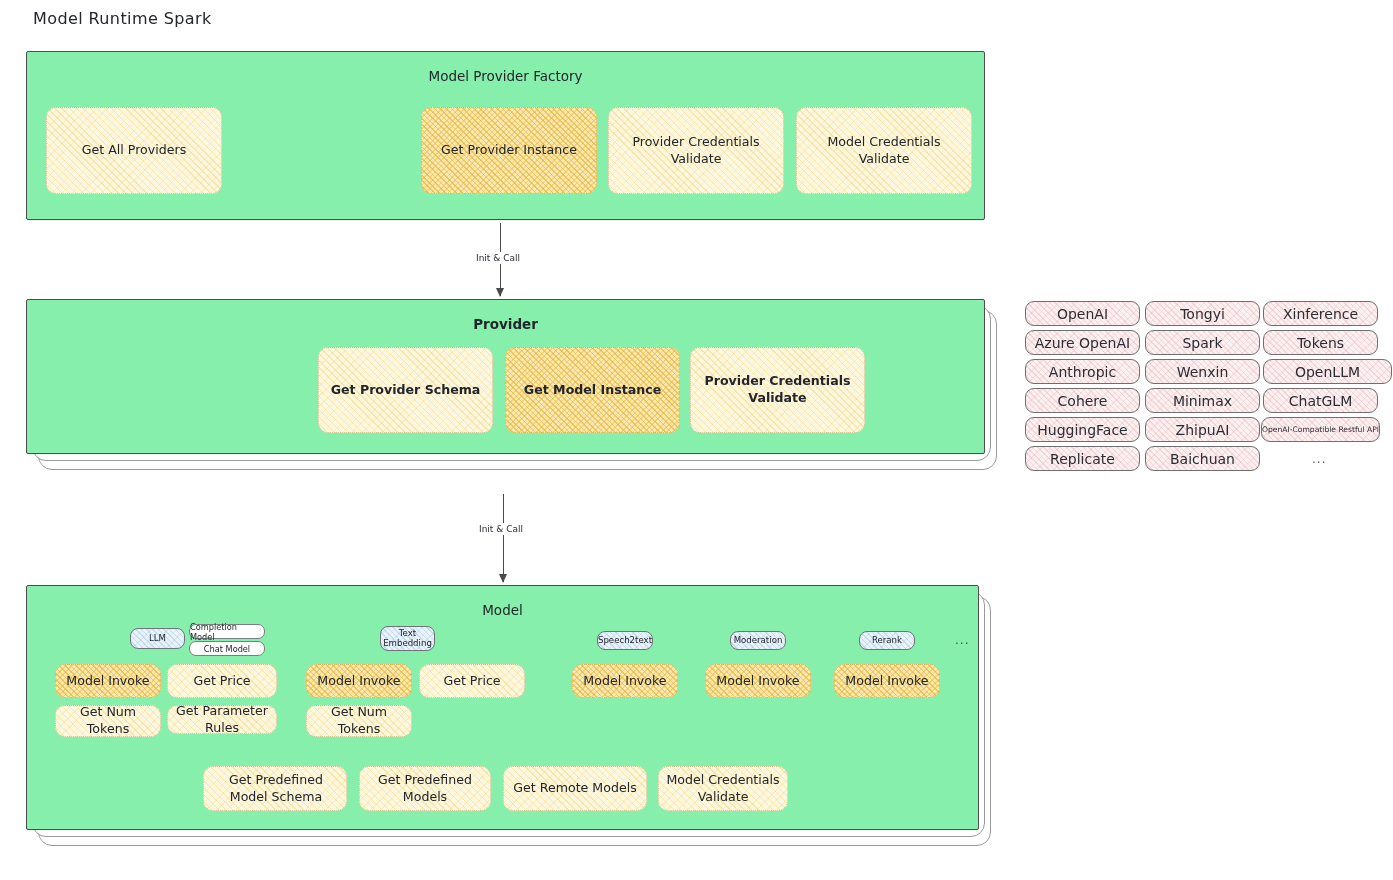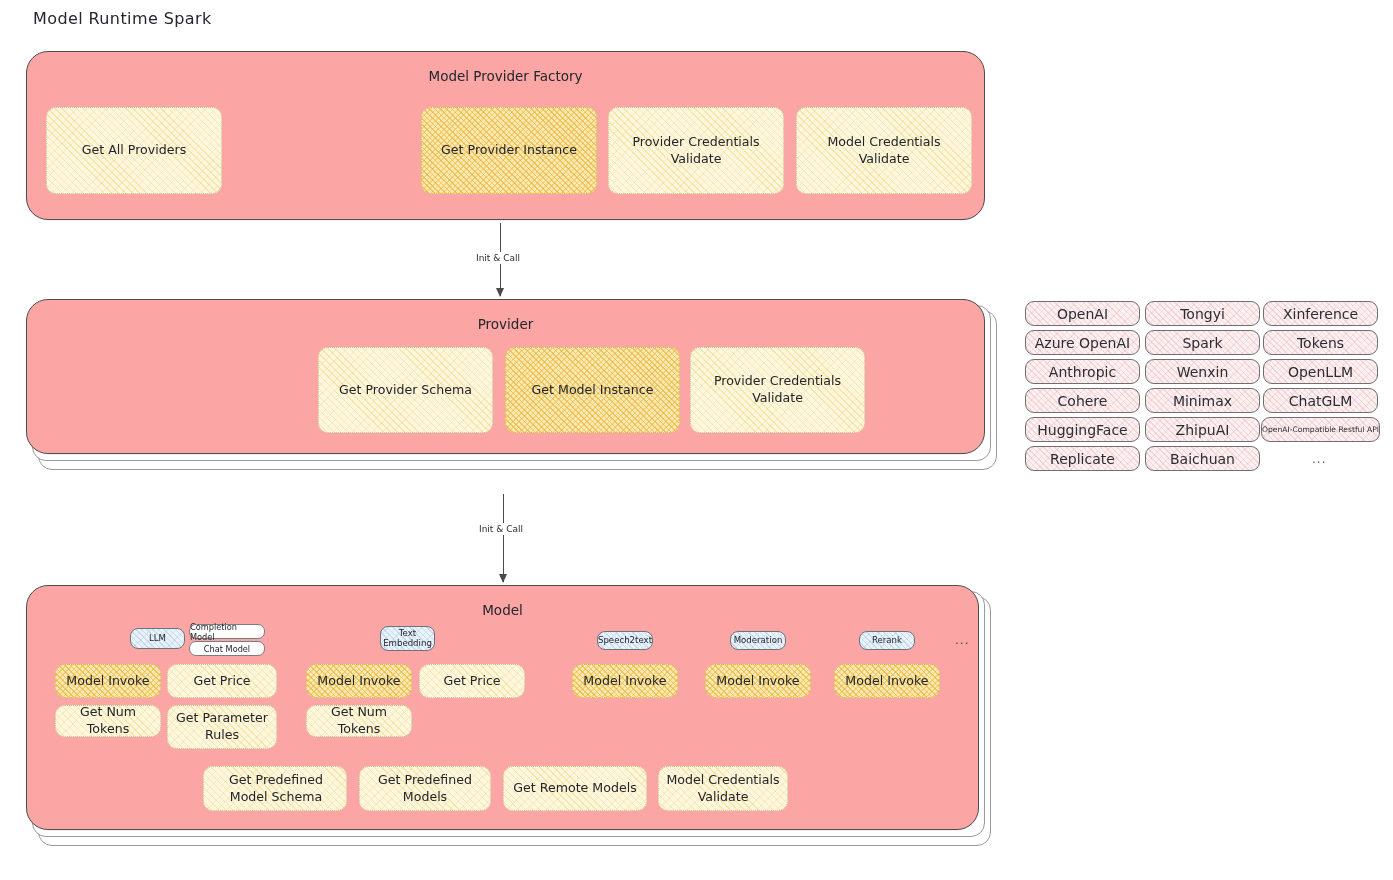--- a/index.html
+++ b/index.html
@@ -17,22 +17,22 @@
   .page-title {
     position: absolute; left: 33px; top: 9px;
     font-size: 16px; letter-spacing: .4px; color: #24272e;
     font-family: "DejaVu Sans", sans-serif; font-weight: 400;
   }
 
   
   .section {
     position: absolute;
     border: 1.4px solid #4d4d4d;
-    border-radius: 22px;
-    background: #fca5a5;
+    border-radius: 2px;
+    background: #86efac;
     box-shadow: 0 1px 0 rgba(0,0,0,.05);
   }
   .section-title {
     position: absolute; left: 0; right: 0; top: 16px;
     text-align: center; font-size: 13.5px; color: #23262c;
   }
   
   .deck { position: absolute; border: 1.3px solid #9a9a9a; border-radius: 14px; background:#fff; }
 
   
@@ -132,21 +132,21 @@
 
   <div class="arrow" style="left:500px; top:223px; height:73px;">
     <div class="shaft" style="height:73px;"></div>
     <div class="head"></div>
   </div>
   <div class="arrow-label" style="left:472px; top:252px;">Init &amp; Call</div>
 
   <div class="deck" style="left:38px; top:310px; width:959px; height:160px;"></div>
   <div class="deck" style="left:32px; top:305px; width:959px; height:156px;"></div>
 
-  <div class="section" style="left:26px; top:299px; width:959px; height:155px;">
+  <div class="section" style="left:26px; top:299px; width:959px; height:155px;font-weight:bold;">
     <div class="section-title">Provider</div>
 
     <div class="hbox" style="left:291px; top:47px; width:175px; height:86px;">
       <span>Get Provider Schema</span>
     </div>
     <div class="hbox hl" style="left:478px; top:47px; width:175px; height:86px;">
       <span>Get Model Instance</span>
     </div>
     <div class="hbox" style="left:663px; top:47px; width:175px; height:86px;">
       <span>Provider Credentials Validate</span>
@@ -192,21 +192,21 @@
     <div class="pchip" style="left:1145px; top:446px; width:115px; height:25px;">
         <span>Baichuan</span>
       </div>
 
     <div class="pchip" style="left:1263px; top:301px; width:115px; height:25px;">
         <span>Xinference</span>
       </div>
     <div class="pchip" style="left:1263px; top:330px; width:115px; height:25px;">
         <span>Tokens</span>
       </div>
-    <div class="pchip" style="left:1263px; top:359px; width:115px; height:25px;">
+    <div class="pchip" style="left:1263px; top:359px; width:129px; height:25px;">
         <span>OpenLLM</span>
       </div>
     <div class="pchip" style="left:1263px; top:388px; width:115px; height:25px;">
         <span>ChatGLM</span>
       </div>
     <div class="pchip" style="left:1261px; top:417px; width:119px; height:25px; font-size:7.6px;">
         <span>OpenAI-Compatible Restful API</span>
       </div>
     <div class="pellipsis" style="left:1312px; top:452px;">...</div>
   </div>
@@ -234,21 +234,21 @@
     </div>
     <div class="hbox hl" style="left:28px; top:78px; width:106px; height:34px;">
       <span>Model Invoke</span>
     </div>
     <div class="hbox" style="left:140px; top:78px; width:110px; height:34px;">
       <span>Get Price</span>
     </div>
     <div class="hbox" style="left:28px; top:119px; width:106px; height:32px;">
       <span>Get Num Tokens</span>
     </div>
-    <div class="hbox" style="left:140px; top:119px; width:110px; height:44px;justify-content:flex-end;">
+    <div class="hbox" style="left:140px; top:119px; width:110px; height:29px;justify-content:flex-end;">
       <span>Get Parameter Rules</span>
     </div>
 
     <div class="bchip" style="left:353px; top:40px; width:55px; height:25px;">
       <span>Text Embedding</span>
     </div>
     <div class="hbox hl" style="left:279px; top:78px; width:106px; height:34px;">
       <span>Model Invoke</span>
     </div>
     <div class="hbox" style="left:392px; top:78px; width:106px; height:34px;">

